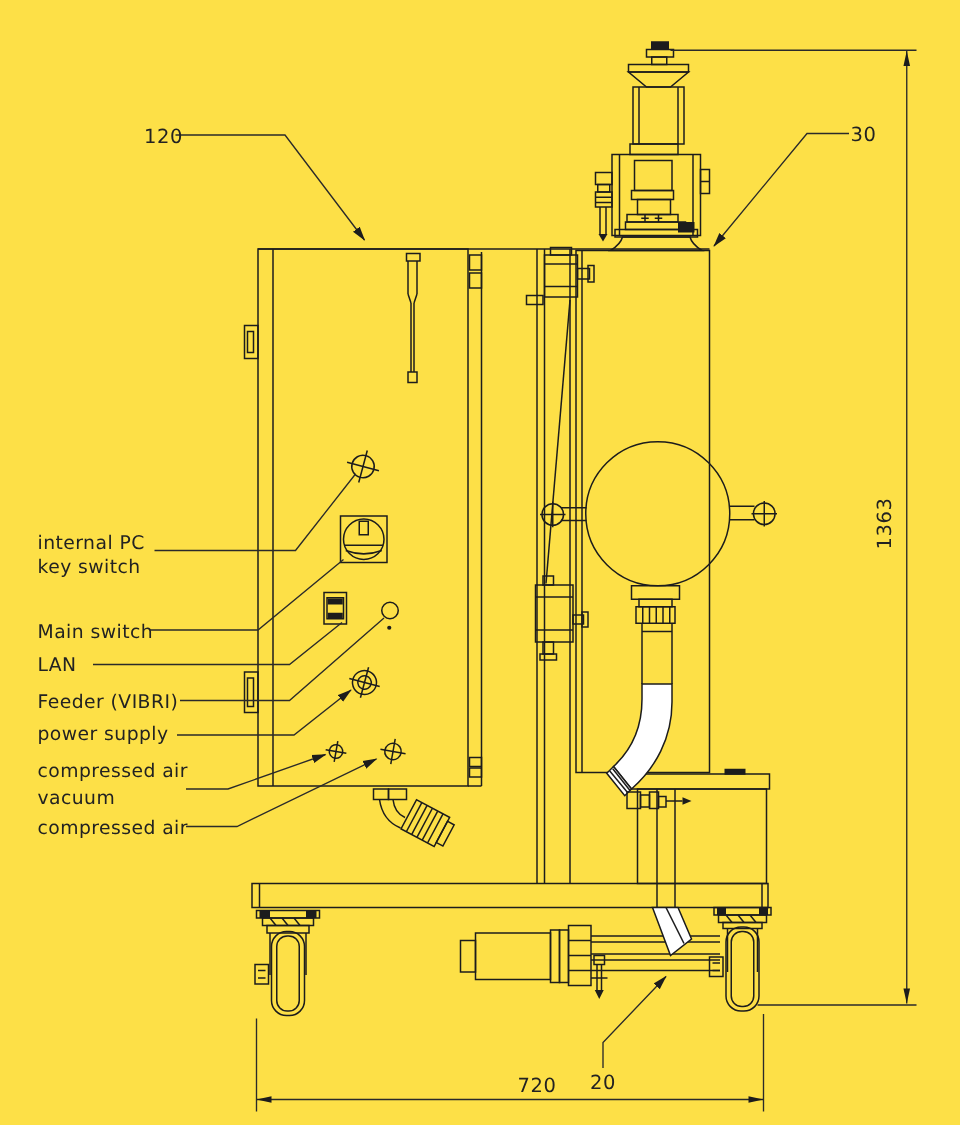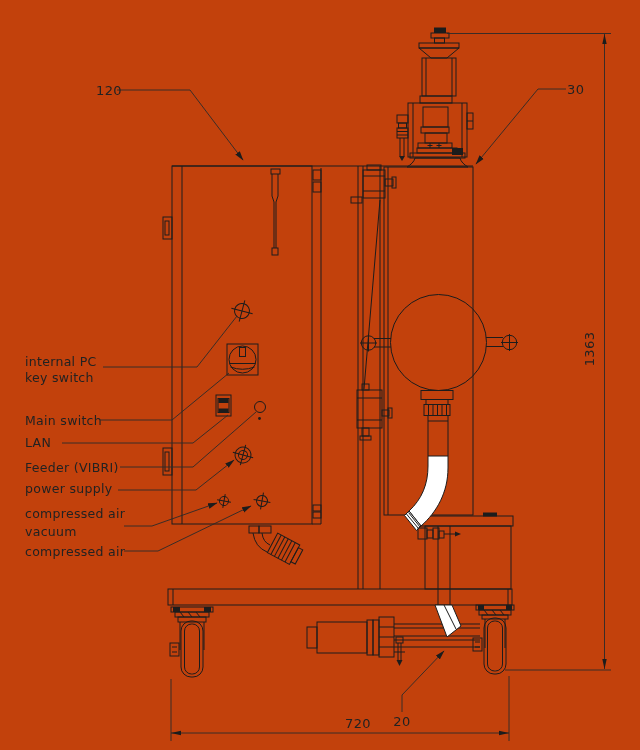--- a/index.html
+++ b/index.html
@@ -1,16 +1,16 @@
 <!DOCTYPE html>
 <html><head>
 <meta charset="utf-8">
 <style>
   html,body{margin:0;padding:0;background:#ffffff;}
-  #page{position:relative;width:640px;height:750px;background:#c2410c;overflow:hidden;}
+  #page{position:relative;width:640px;height:750px;background:#fde047;overflow:hidden;}
   svg{display:block;}
   .ln{stroke:#1c1c1c;stroke-width:1;fill:none;}
   .thin{stroke:#2a2a2a;stroke-width:0.9;fill:none;}
   .fillb{fill:#1c1c1c;stroke:none;}
   .white{fill:#ffffff;stroke:#1c1c1c;stroke-width:1;}
   .txt{font-family:"DejaVu Sans","Liberation Sans",sans-serif;font-size:12.5px;
        letter-spacing:0.3px;fill:#222222;stroke:none;}
   .dim{font-family:"DejaVu Sans","Liberation Sans",sans-serif;font-size:13px;
        letter-spacing:0.4px;fill:#222222;stroke:none;}
 </style>

